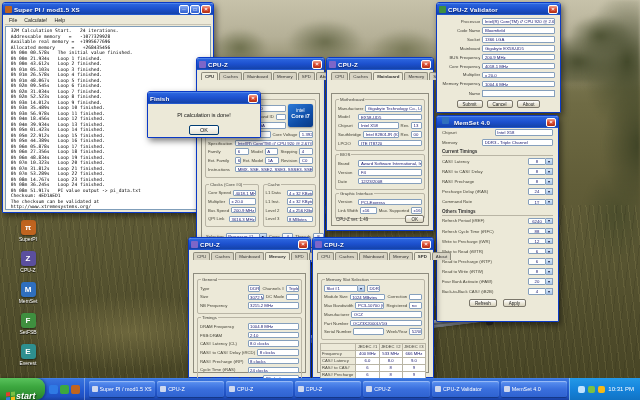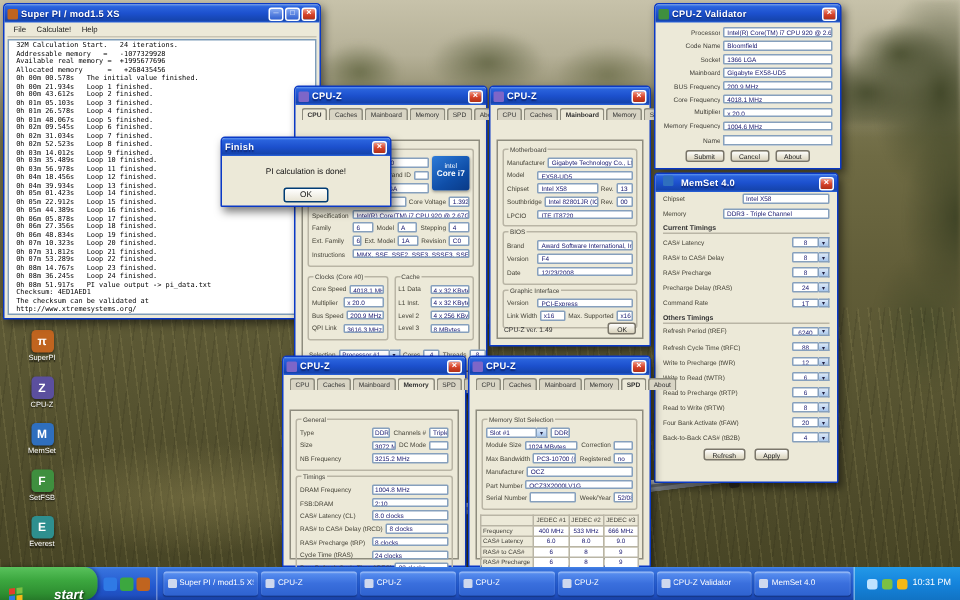--- a/index.html
+++ b/index.html
@@ -115,21 +115,21 @@
 
   
   .msec{font-size:4.6px;font-weight:bold;color:#333;margin:3px 3px 2px;border-bottom:1px solid #b9b5a5;padding-bottom:1px;}
   .ms{margin:0 3px 3.6px;}
   .ms .l.f{flex:1 1 auto;min-width:0;overflow:hidden;white-space:nowrap;}
   .box.c{width:18px;flex:none;text-align:center;}
   .msbtns{display:flex;gap:6px;justify-content:center;margin-top:4px;}
 
   
   #taskbar{position:absolute;left:0;right:0;bottom:0;height:22px;z-index:40;display:flex;align-items:center;background:linear-gradient(180deg,#4584e8 0%,#3873dd 6%,#2258cf 60%,#1f4fc0 85%,#1941a5 100%);}
-  #start{height:22px;padding:14px 9px 0 6px;display:flex;align-items:center;gap:21px;background:linear-gradient(180deg,#59c25c 0%,#3ca73f 40%,#2e8f31 80%,#267a29 100%);border-radius:0 9px 9px 0;box-shadow:1px 0 3px rgba(0,0,0,.4);color:#fff;font-weight:bold;font-style:italic;font-size:9px;text-shadow:1px 1px 1px rgba(0,0,0,.5);}
+  #start{height:22px;padding:14px 9px 0 6px;display:flex;align-items:center;gap:1px;background:linear-gradient(180deg,#59c25c 0%,#3ca73f 40%,#2e8f31 80%,#267a29 100%);border-radius:0 9px 9px 0;box-shadow:1px 0 3px rgba(0,0,0,.4);color:#fff;font-weight:bold;font-style:italic;font-size:9px;text-shadow:1px 1px 1px rgba(0,0,0,.5);}
   .flag{width:9px;height:9px;display:grid;grid-template-columns:4px 4px;grid-template-rows:4px 4px;gap:1px;transform:skewY(-6deg);}
   .flag i:nth-child(1){background:#e23e2c}.flag i:nth-child(2){background:#7bc043}.flag i:nth-child(3){background:#2f7ae5}.flag i:nth-child(4){background:#f5b916}
   #ql{display:flex;gap:2px;padding:0 4px;border-right:1px solid rgba(255,255,255,.35);margin-right:2px;align-items:center;height:22px;}
   .qli{width:9px;height:9px;border-radius:2px;}
   .qli:nth-child(1){background:#2f7ae5}.qli:nth-child(2){background:#3ca73f}.qli:nth-child(3){background:#c0641f}
   #tasks{flex:1;display:flex;gap:2px;align-items:center;height:22px;padding:0 2px;overflow:hidden;}
   .task{flex:1 1 0;min-width:0;height:16px;border-radius:2px;background:linear-gradient(180deg,#5b92f2,#3a6fdd 50%,#2f63d0);box-shadow:inset 0 1px 1px rgba(255,255,255,.4),0 1px 1px rgba(0,0,0,.3);color:#fff;font-size:5.4px;padding:0 3px;white-space:nowrap;overflow:hidden;display:flex;gap:2px;align-items:center;}
   .task .ti{width:6px;height:6px;border-radius:1px;background:#cfd8ee;flex:0 0 auto;}
   .task .tl{overflow:hidden;white-space:nowrap;}
   #tray{height:22px;display:flex;align-items:center;gap:3px;padding:0 6px 0 8px;background:linear-gradient(180deg,#2399e8 0%,#1584dc 50%,#1173c4 100%);border-left:1px solid rgba(255,255,255,.4);color:#fff;font-size:6px;}

